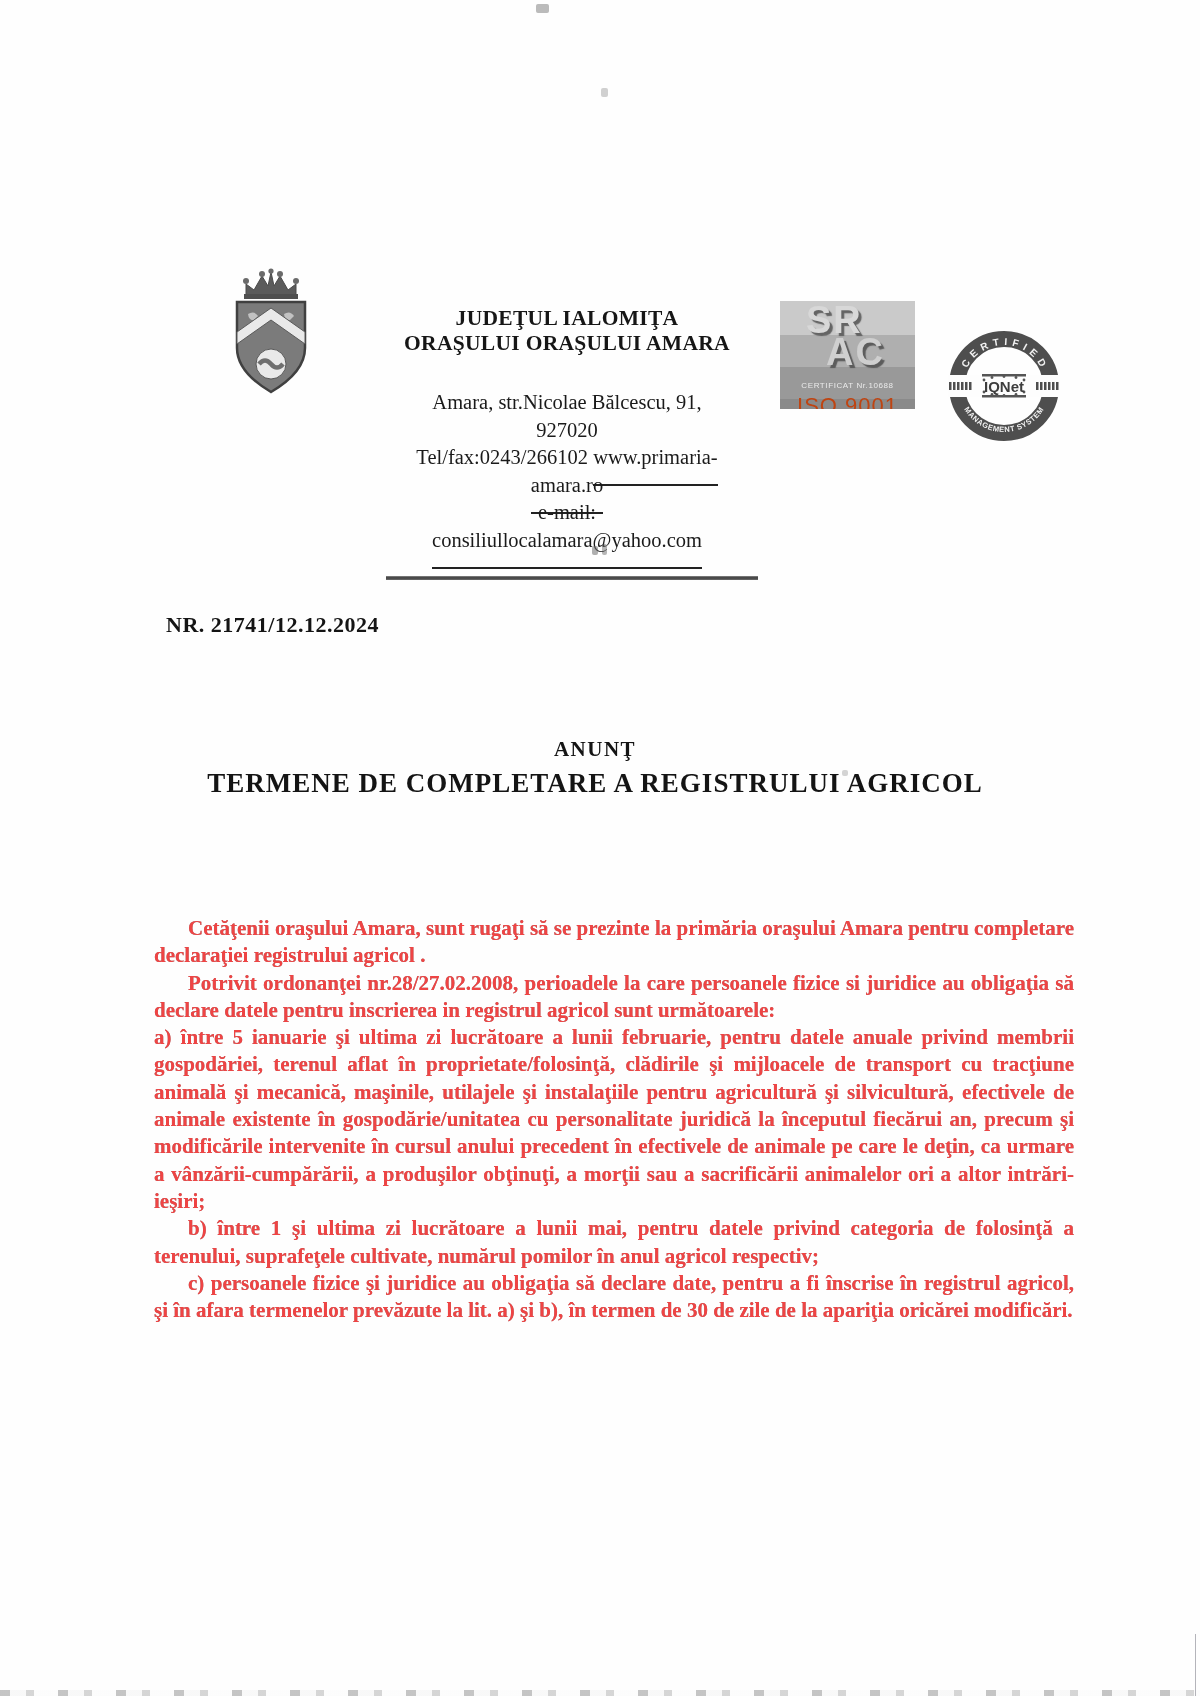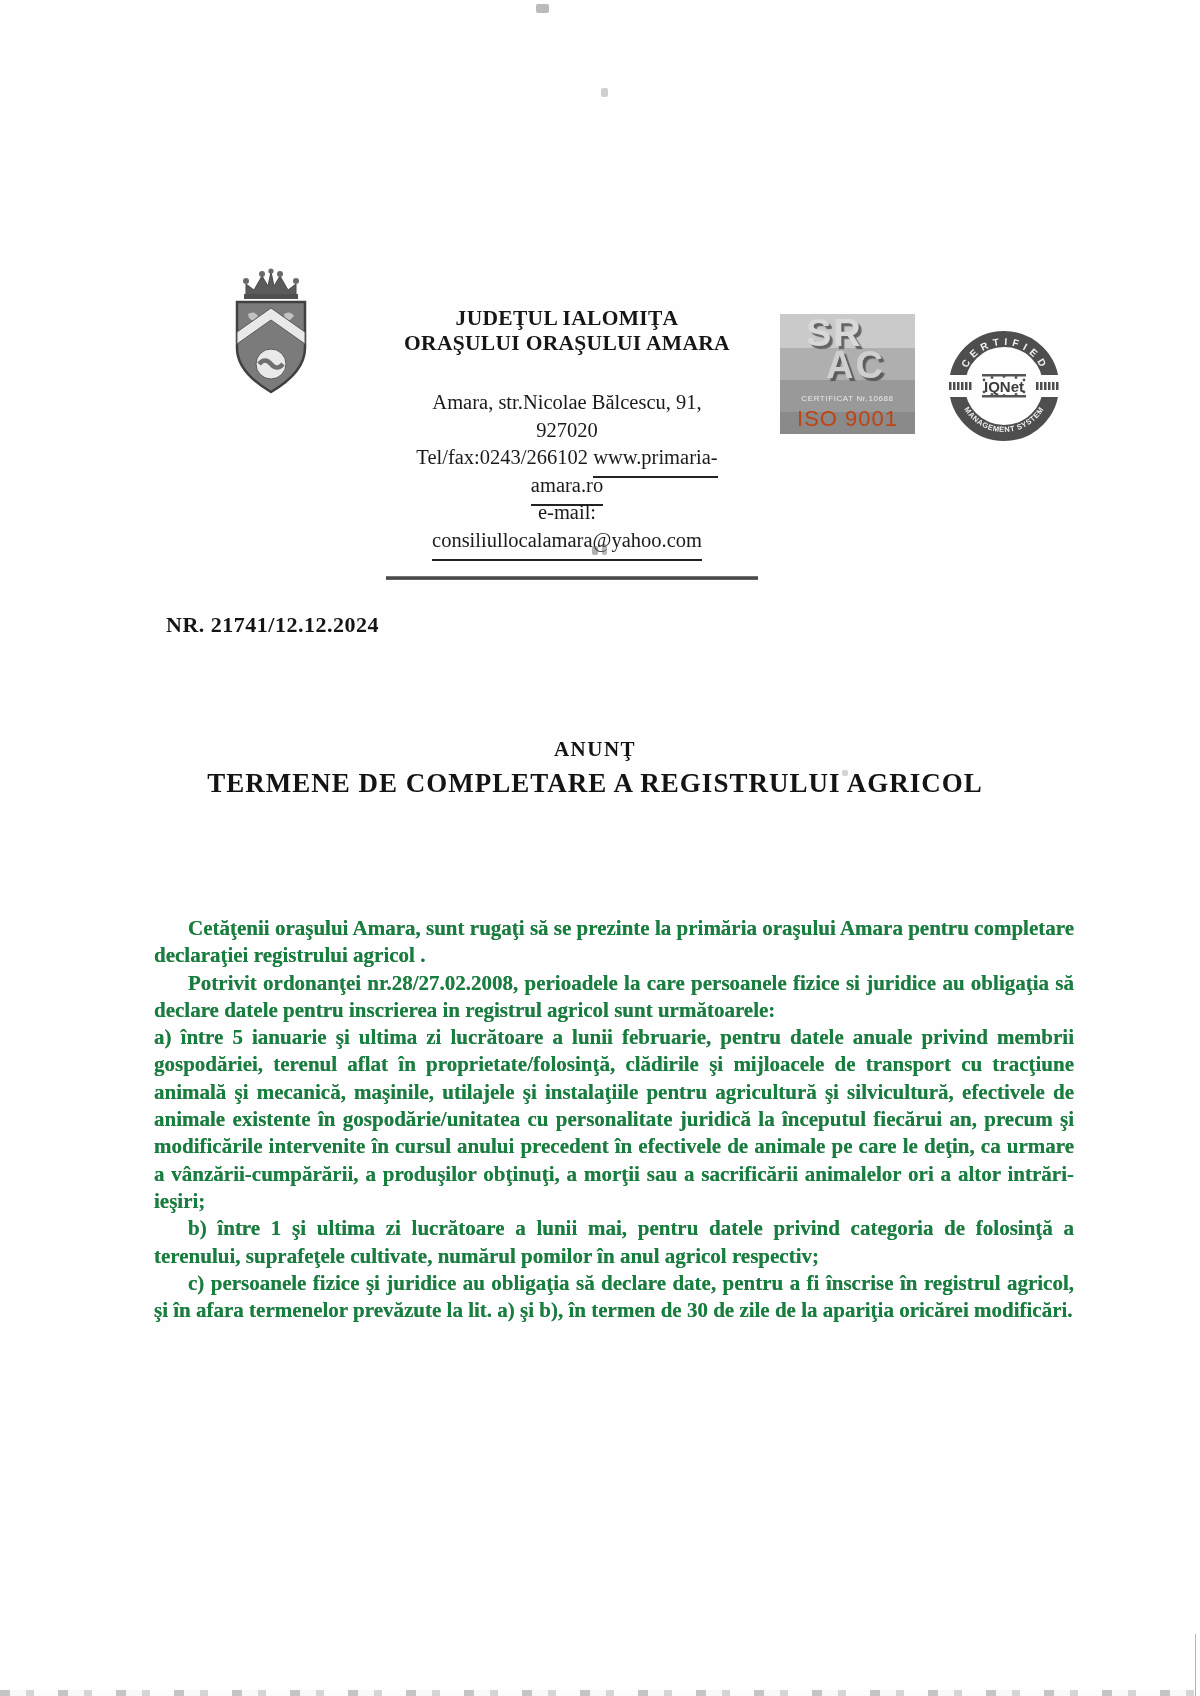--- a/index.html
+++ b/index.html
@@ -14,25 +14,25 @@
 
   
   .coa{position:absolute;left:230px;top:268px;width:82px;height:128px;}
   .header-text{
     position:absolute;left:350px;top:306px;width:434px;
     text-align:center;
   }
   .org-line{font-size:21.5px;font-weight:bold;line-height:25px;letter-spacing:.3px;color:#161616;}
   .contact{margin-top:33px;font-size:20.5px;line-height:27.5px;color:#1a1a1a;}
   .contact div{white-space:nowrap;}
-  .u{border-bottom:2px solid #222;padding-bottom:8px;}
+  .u{border-bottom:2px solid #222;padding-bottom:16px;}
 
   
   .srac{
-    position:absolute;left:780px;top:314px;width:135px;height:120px;
+    position:absolute;left:780px;top:301px;width:135px;height:108px;
     overflow:hidden;filter:contrast(.96);
   }
   .srac .stripe{position:absolute;left:0;width:100%;}
   .s1{top:0;height:34px;background:#cdcdcd;}
   .s2{top:34px;height:32px;background:#b1b1b1;}
   .s3{top:66px;height:32px;background:#9a9a9a;}
   .s4{top:98px;height:30px;background:#8a8a8a;}
   .srac-sr{position:absolute;top:-2px;left:26px;font-size:38px;font-weight:bold;
     color:#dcdcdc;text-shadow:3px 3px 1px rgba(80,80,80,.85);letter-spacing:2px;
     font-family:"Liberation Sans",sans-serif;}
@@ -58,21 +58,21 @@
 
   
   .title{position:absolute;left:170px;top:737px;width:850px;text-align:center;color:#141414;}
   .title-1{font-size:21px;font-weight:bold;letter-spacing:1.5px;}
   .title-2{font-size:27px;font-weight:bold;letter-spacing:1px;margin-top:6px;white-space:nowrap;}
 
   
   .bodytext{position:absolute;left:154px;top:915px;width:920px;}
   .bodytext p{
     margin:0;font-size:21px;font-weight:bold;line-height:27.3px;
-    text-align:justify;color:#15803d;
+    text-align:justify;color:#ef4444;
     text-shadow:0 0 .4px rgba(0,0,0,.45);
   }
   .p-indent{text-indent:34px;}
   .p-flush{text-indent:0;}
 
   
   .speck{position:absolute;background:rgba(110,110,110,.45);border-radius:2px;}
   .sp1{left:536px;top:4px;width:13px;height:9px;background:rgba(120,120,120,.5);}
   .sp2{left:601px;top:88px;width:7px;height:9px;background:rgba(140,140,140,.4);}
   .sp3{left:592px;top:546px;width:6px;height:9px;background:rgba(110,110,110,.55);}

